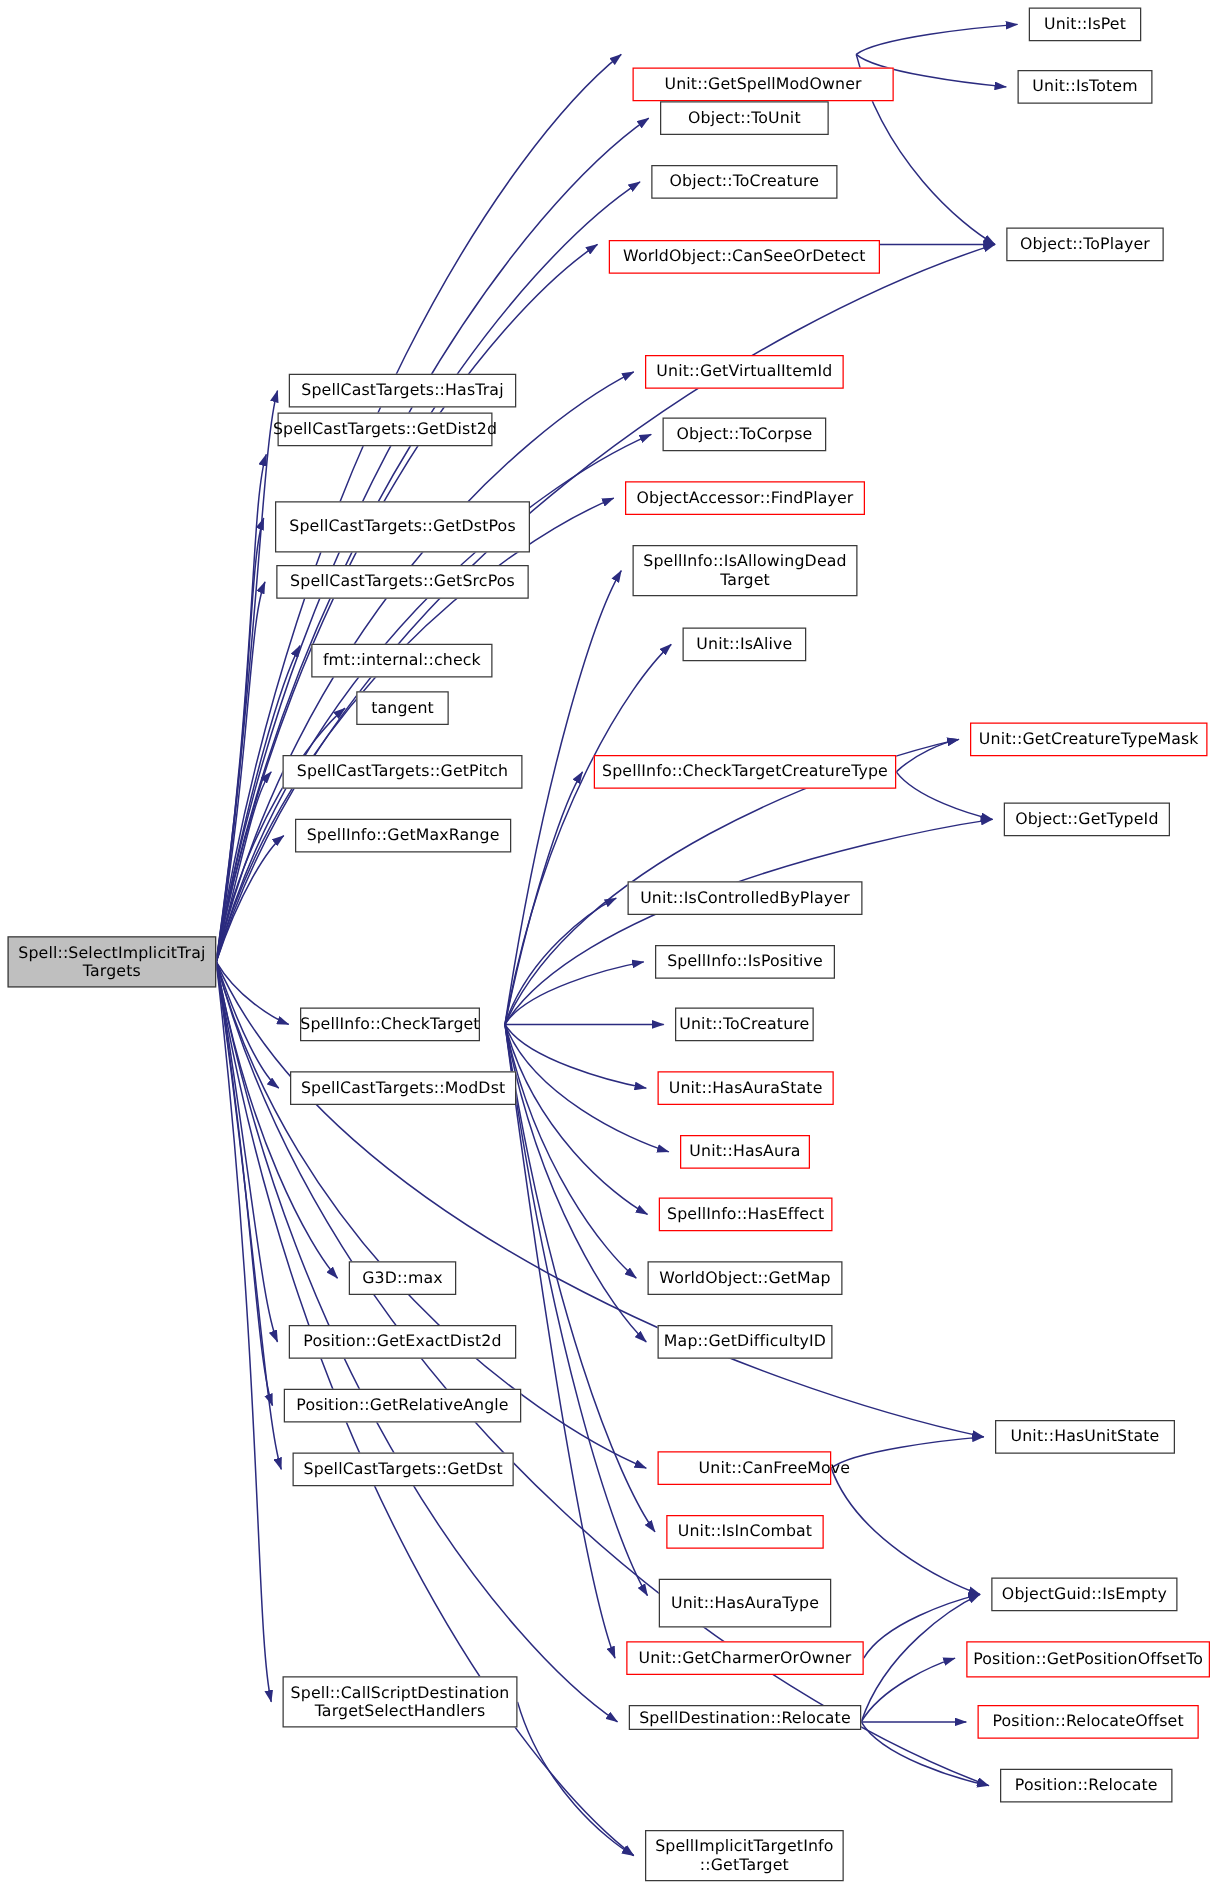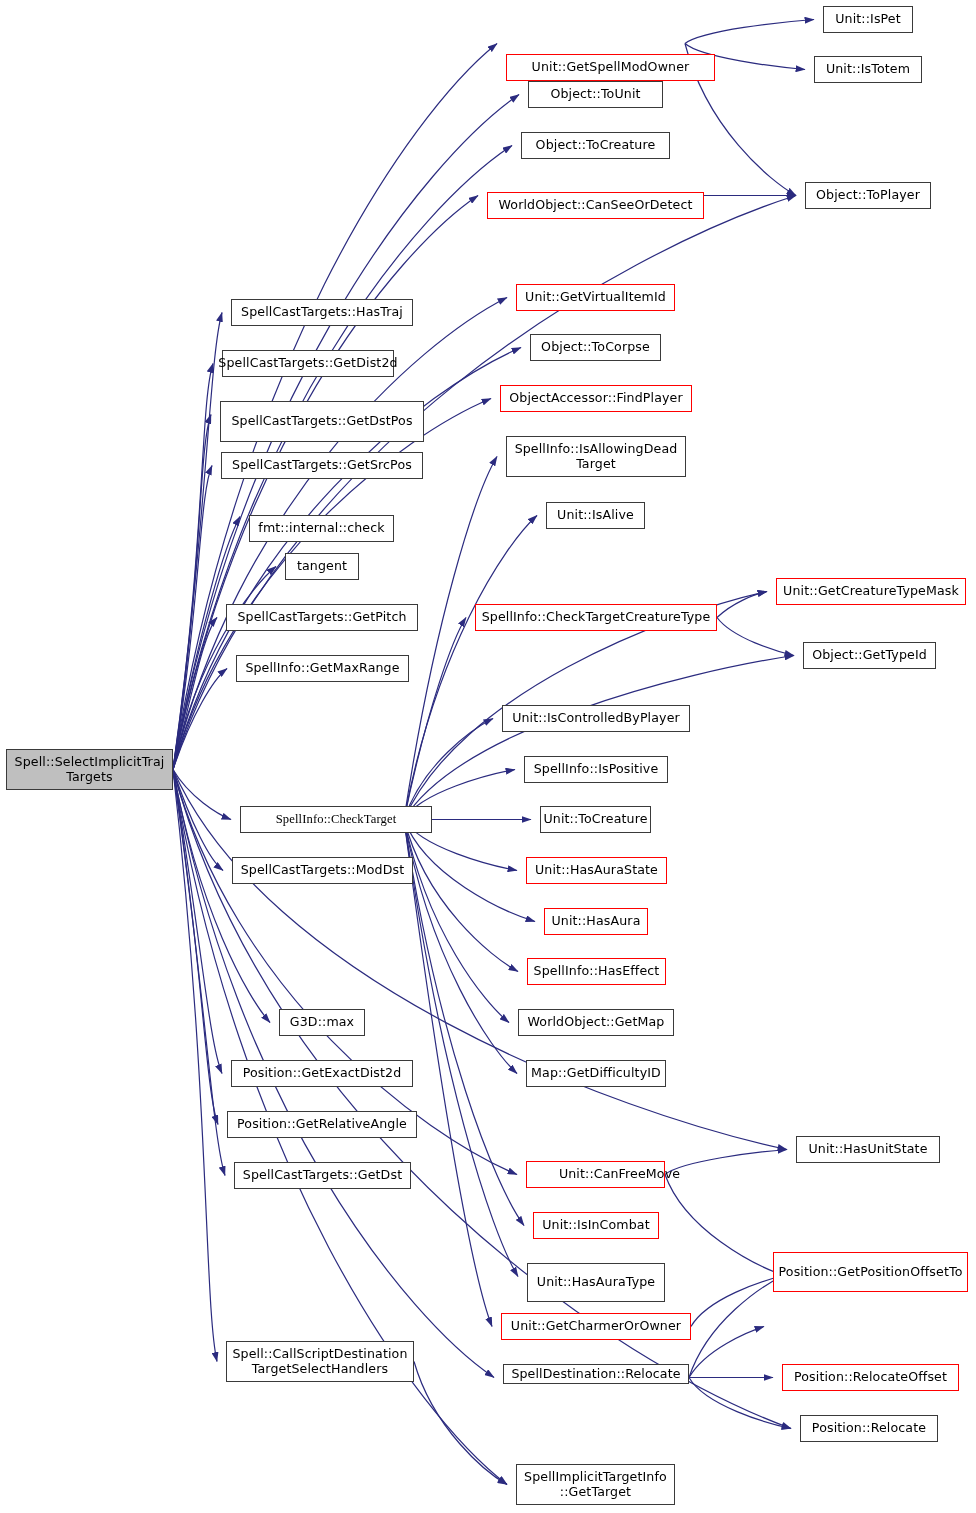--- a/index.html
+++ b/index.html
@@ -79,28 +79,28 @@
         <path d="M689,1377.5 C707.59,1321.4 761.8,1285.7 784,1275.5" marker-end="url(#ah)"></path>
         <path d="M689,1377.5 C705.295,1349.45 747.8,1331.6 764,1326.5" marker-end="url(#ah)"></path>
         <path d="M689,1377.5 C721.55,1377.5 749.45,1377.5 773,1377.5" marker-end="url(#ah)"></path>
         <path d="M689,1377.5 C705.295,1405.55 766.7,1423.4 791,1428.5" marker-end="url(#ah)"></path>
         <path d="M414,1361.5 C433.535,1429.15 485.4,1472.2 507,1484.5" marker-end="url(#ah)"></path>
       </g>
   </svg>
 <div class="node root" style="left: 6px; top: 749px; width: 167px; height: 41px;">Spell::SelectImplicitTraj
 Targets</div>
     <div class="node" style="left: 231px; top: 299px; width: 182px; height: 27px;">SpellCastTargets::HasTraj</div>
-    <div class="node" style="left: 222px; top: 350px; width: 172px; height: 27px;">SpellCastTargets::GetDist2d</div>
+    <div class="node" style="left: 222px; top: 330px; width: 172px; height: 27px;">SpellCastTargets::GetDist2d</div>
     <div class="node" style="left: 220px; top: 401px; width: 204px; height: 41px;">SpellCastTargets::GetDstPos</div>
     <div class="node" style="left: 221px; top: 452px; width: 202px; height: 27px;">SpellCastTargets::GetSrcPos</div>
     <div class="node" style="left: 249px; top: 503px; width: 145px; height: 27px; margin-top: 12px;">fmt::internal::check</div>
     <div class="node" style="left: 285px; top: 553px; width: 74px; height: 27px;">tangent</div>
     <div class="node" style="left: 226px; top: 604px; width: 192px; height: 27px;">SpellCastTargets::GetPitch</div>
     <div class="node" style="left: 236px; top: 655px; width: 173px; height: 27px;">SpellInfo::GetMaxRange</div>
-    <div class="node" style="left: 240px; top: 806px; width: 192px; height: 27px; font-family: Liberation Serif, serif;">SpellInfo::CheckTarget</div>
+    <div class="node" style="left: 240px; top: 806px; width: 144px; height: 27px;">SpellInfo::CheckTarget</div>
     <div class="node" style="left: 232px; top: 857px; width: 181px; height: 27px;">SpellCastTargets::ModDst</div>
     <div class="node" style="left: 279px; top: 1009px; width: 86px; height: 27px;">G3D::max</div>
     <div class="node" style="left: 231px; top: 1060px; width: 182px; height: 27px;">Position::GetExactDist2d</div>
     <div class="node" style="left: 227px; top: 1111px; width: 190px; height: 27px;">Position::GetRelativeAngle</div>
     <div class="node" style="left: 234px; top: 1162px; width: 177px; height: 27px;">SpellCastTargets::GetDst</div>
     <div class="node" style="left: 226px; top: 1341px; width: 188px; height: 41px;">Spell::CallScriptDestination
 TargetSelectHandlers</div>
     <div class="node red" style="left: 506px; top: 30px; width: 209px; height: 27px; margin-top: 24px;">Unit::GetSpellModOwner</div>
     <div class="node" style="left: 528px; top: 81px; width: 135px; height: 27px;">Object::ToUnit</div>
     <div class="node" style="left: 521px; top: 132px; width: 149px; height: 27px;">Object::ToCreature</div>
@@ -127,16 +127,16 @@
     <div class="node" style="left: 503px; top: 1364px; width: 186px; height: 20px;">SpellDestination::Relocate</div>
     <div class="node" style="left: 516px; top: 1464px; width: 159px; height: 41px;">SpellImplicitTargetInfo
 ::GetTarget</div>
     <div class="node" style="left: 823px; top: 6px; width: 90px; height: 27px;">Unit::IsPet</div>
     <div class="node" style="left: 814px; top: 56px; width: 108px; height: 27px;">Unit::IsTotem</div>
     <div class="node" style="left: 805px; top: 182px; width: 126px; height: 27px;">Object::ToPlayer</div>
     <div class="node red" style="left: 776px; top: 578px; width: 190px; height: 27px;">Unit::GetCreatureTypeMask</div>
     <div class="node" style="left: 803px; top: 642px; width: 133px; height: 27px;">Object::GetTypeId</div>
     <div class="node" style="left: 796px; top: 1136px; width: 144px; height: 27px;">Unit::HasUnitState</div>
     <div class="node" style="left: 793px; top: 1262px; width: 149px; height: 27px;">ObjectGuid::IsEmpty</div>
-    <div class="node red" style="left: 773px; top: 1252px; width: 195px; height: 40px;">Position::GetPositionOffsetTo</div>
+    <div class="node red" style="left: 773px; top: 1313px; width: 195px; height: 29px;">Position::GetPositionOffsetTo</div>
     <div class="node red" style="left: 782px; top: 1364px; width: 177px; height: 27px;">Position::RelocateOffset</div>
     <div class="node" style="left: 800px; top: 1415px; width: 138px; height: 27px;">Position::Relocate</div>
   </div>
 
 </body></html>

